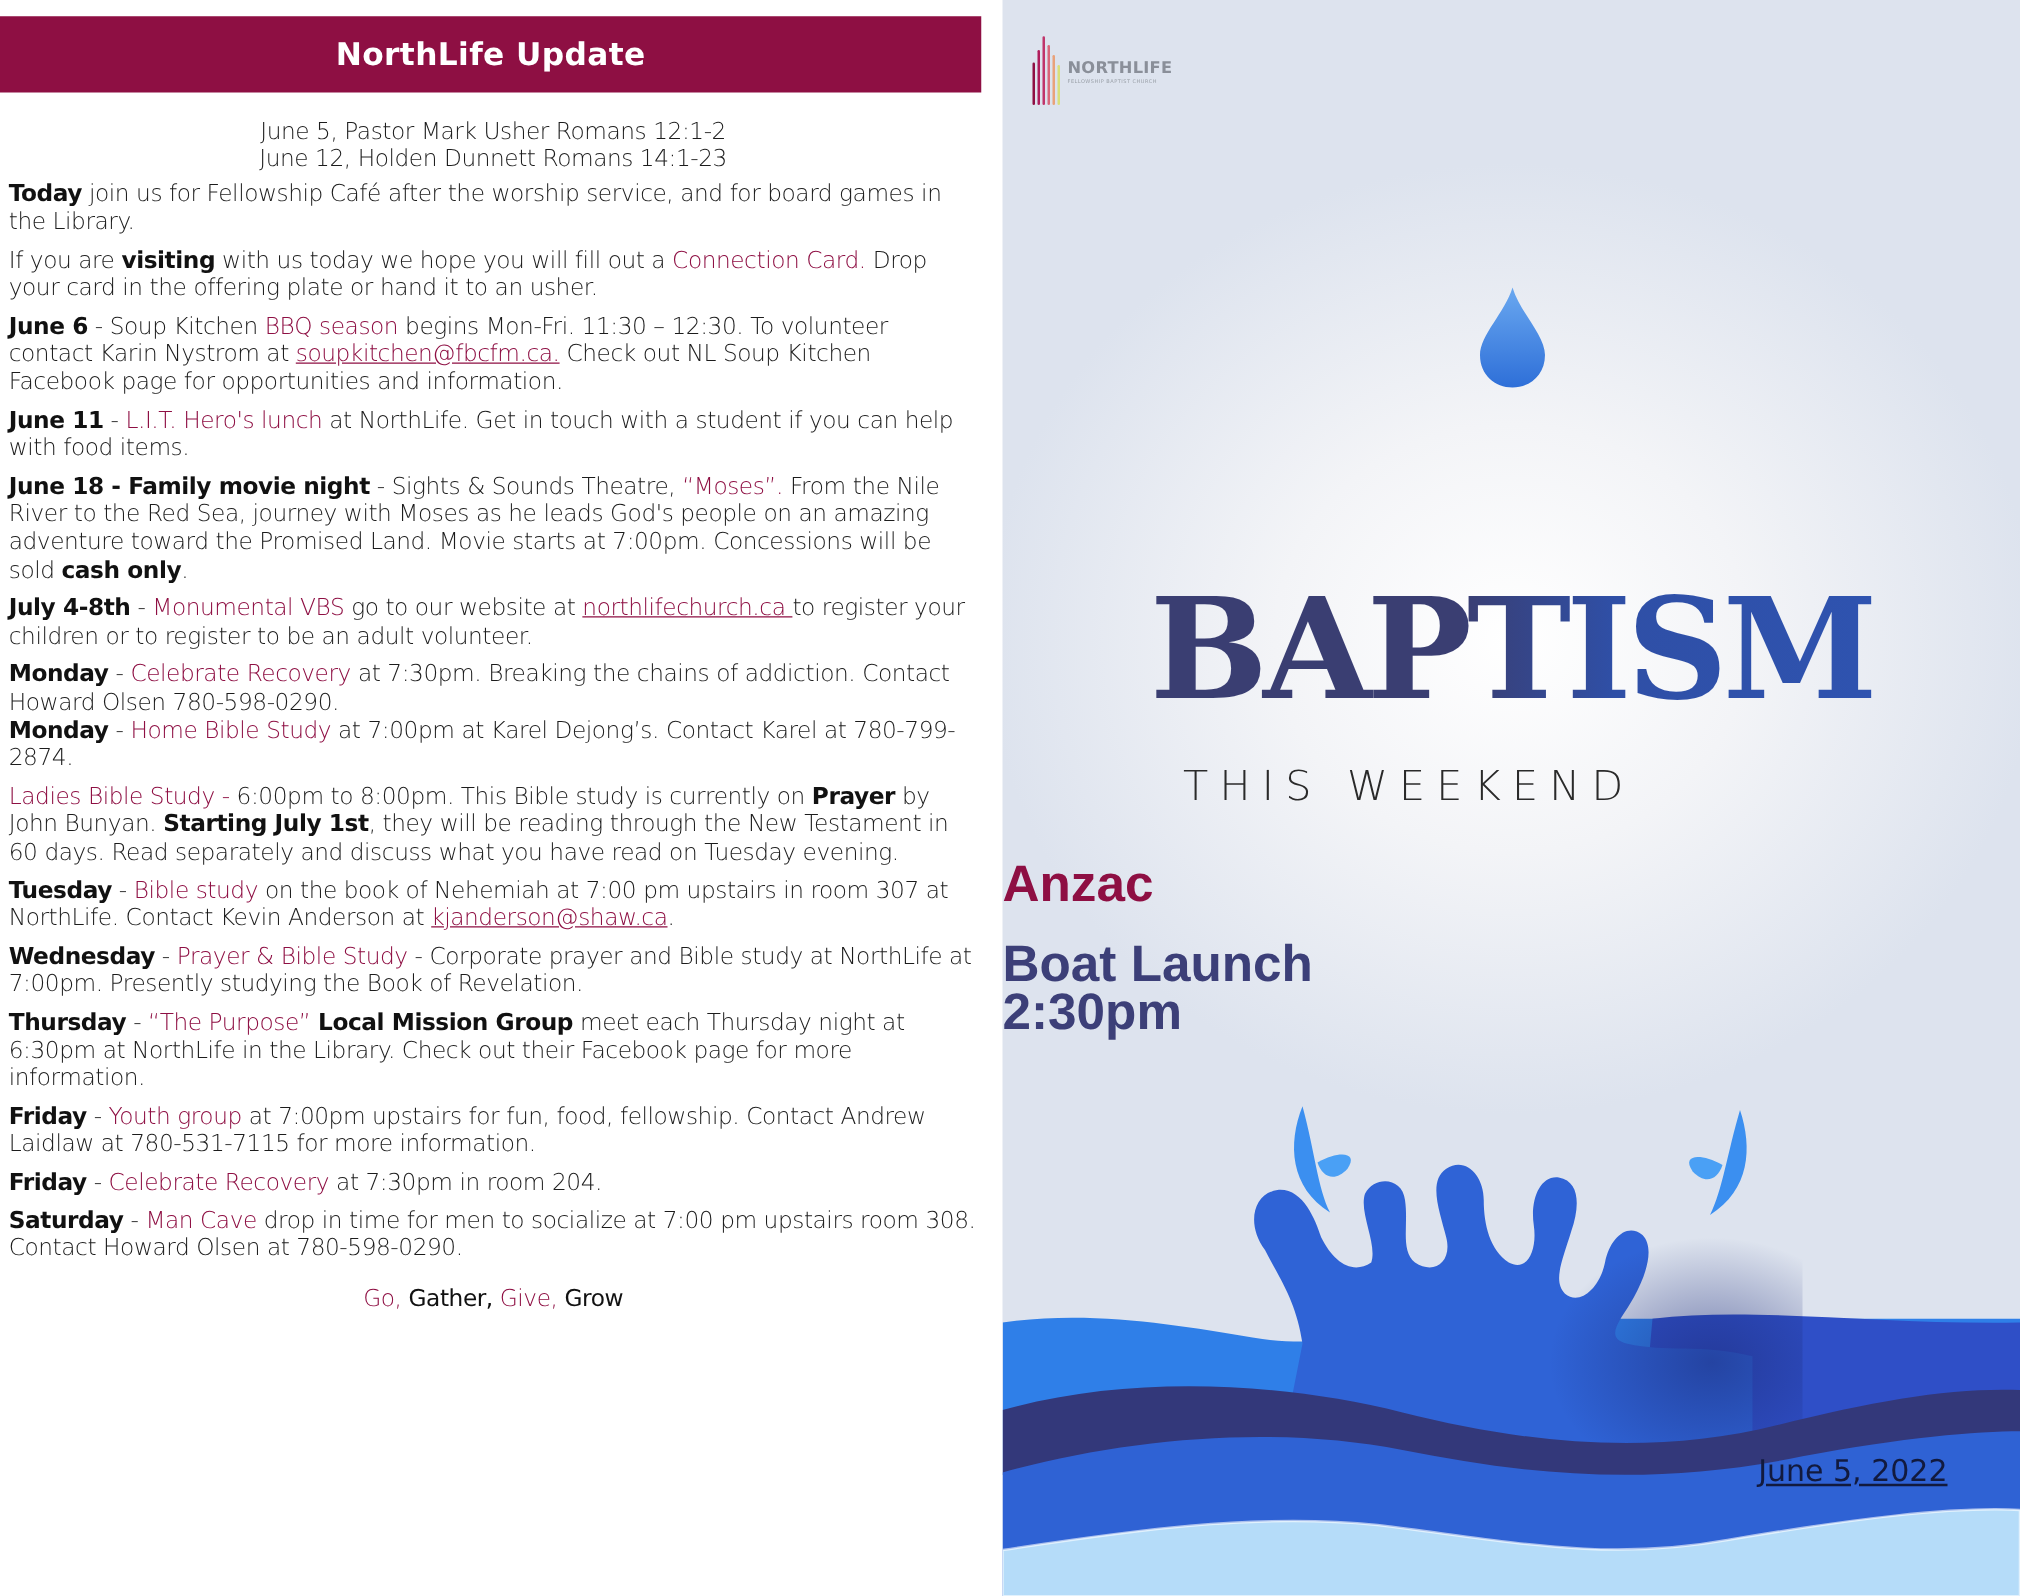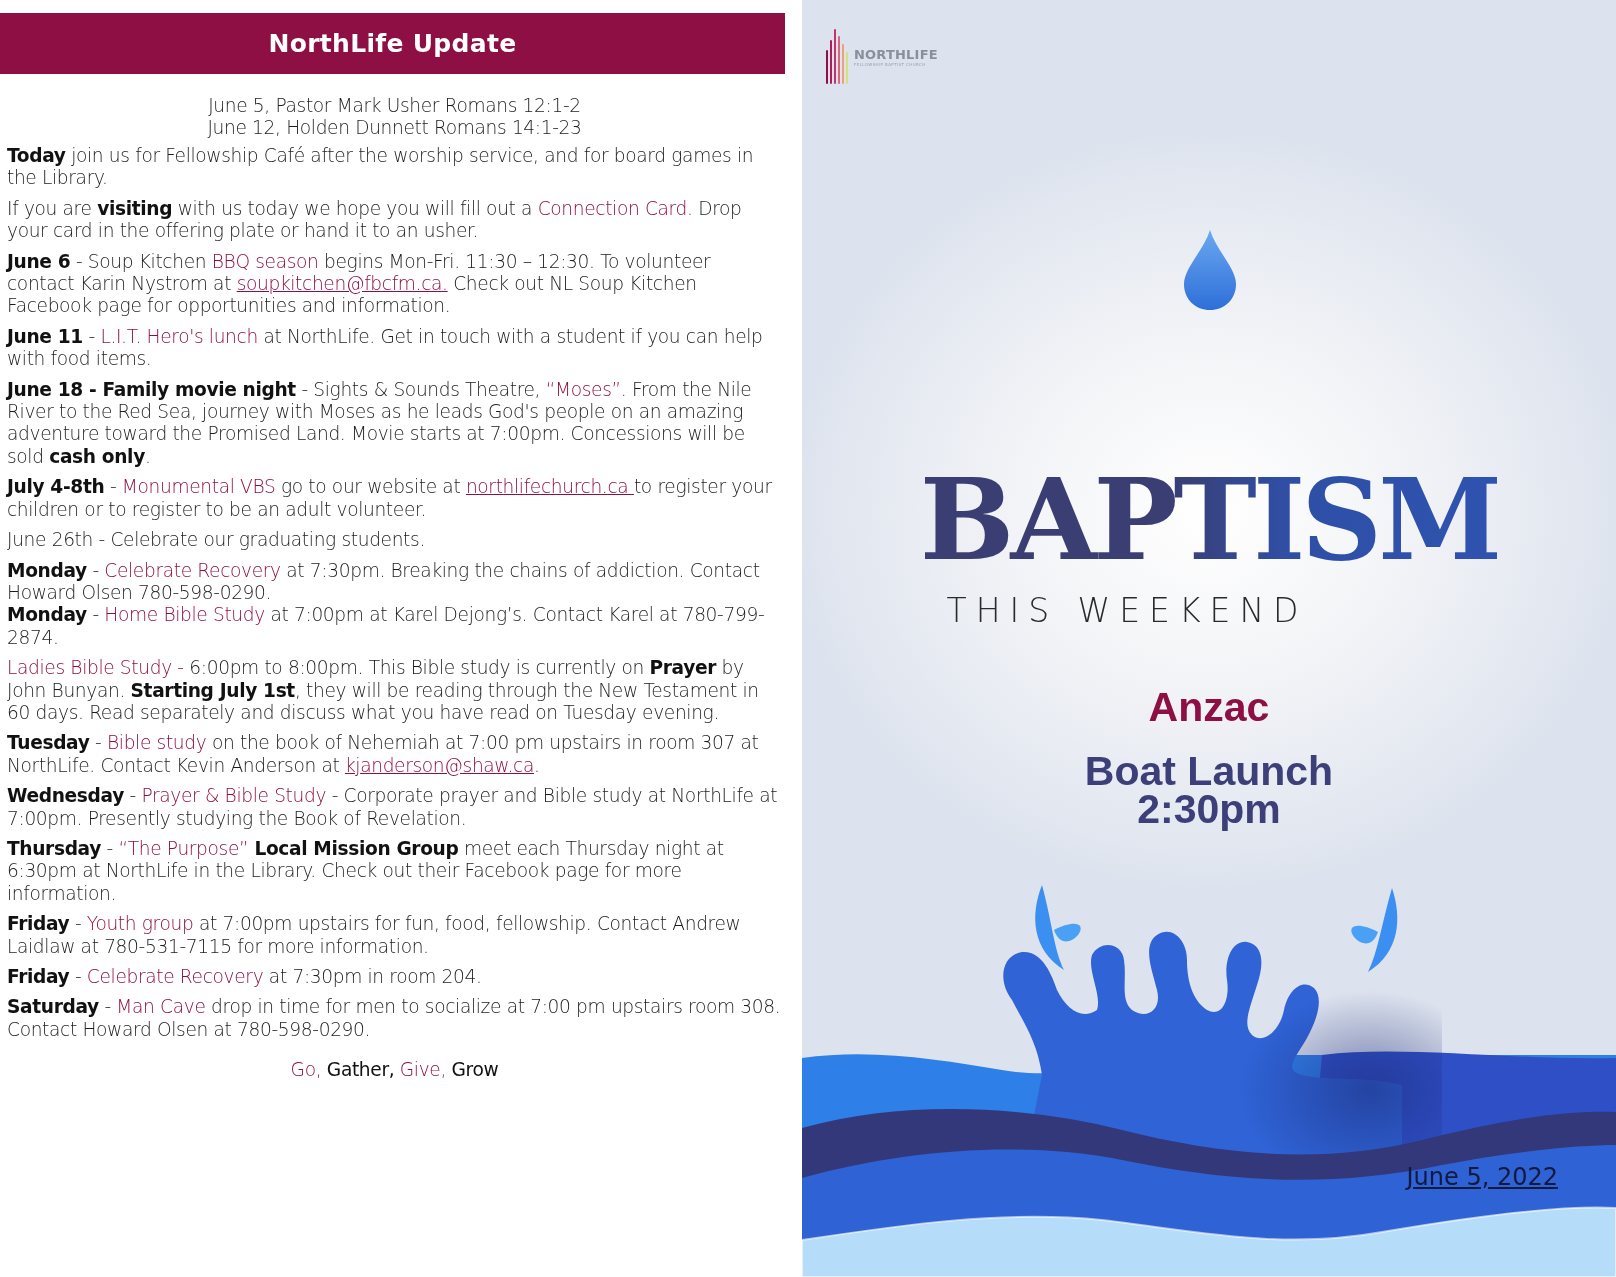--- a/index.html
+++ b/index.html
@@ -43,24 +43,24 @@
 
   .drop { position:absolute; left:376px; top:228px; width:64px; height:84px; }
   .title {
     position:absolute; left:0; top:460px; width:814px; text-align:center;
     font-family:"DejaVu Serif", serif; font-weight:700; font-size:112px; letter-spacing:-4px;
     line-height:120px;
     background:linear-gradient(90deg,#3a3e72 0%, #3a3e72 45%, #2f4fa6 60%, #2e55b5 100%);
     -webkit-background-clip:text; background-clip:text; color:transparent;
   }
   .subtitle {
-    position:absolute; left:0; top:591px; width:650px; text-align:center;
+    position:absolute; left:0; top:609px; width:650px; text-align:center;
     font-family:"DejaVu Sans", sans-serif; font-size:33px; letter-spacing:9px; color:#2a2a2a; font-weight:300;
   }
-  .event { position:absolute; left:0; width:814px; text-align:center;
+  .event { position:absolute; left:0; width:814px; text-align:left;
     font-family:"Liberation Sans", sans-serif; font-weight:700; font-size:41px; line-height:50px; }
   .event.loc { top:682px; color:#8e0f43; }
   .event.what { top:746px; color:#3c3f78; }
   .event.time { top:784px; color:#3c3f78; }
   .waves { position:absolute; left:0; top:860px; width:814px; height:417px; }
   .date {
     position:absolute; right:58px; top:1163px;
     font-family:"DejaVu Sans", sans-serif; font-size:24px; color:#121a3e;text-decoration:underline;
   }
 </style>
@@ -83,21 +83,20 @@
     <p class="para"><span>If you are </span><span class="b">visiting</span><span> with us today we hope you will fill out a </span><span class="hl">Connection Card.</span><span>  Drop your card in the offering plate or hand it to an usher.</span></p>
 
     <p class="para"><span class="b">June 6</span><span> - Soup Kitchen </span><span class="hl">BBQ season</span><span> begins Mon-Fri. 11:30 – 12:30.  To volunteer contact Karin Nystrom at </span><a class="lnk">soupkitchen@fbcfm.ca.</a><span>  Check out NL Soup Kitchen Facebook page for opportunities and information.</span></p>
 
     <p class="para"><span class="b">June 11</span><span> - </span><span class="hl">L.I.T. Hero's lunch</span><span> at NorthLife.  Get in touch with a student if you can help with food items.</span></p>
 
     <p class="para"><span class="b">June 18 - Family movie night</span><span> - Sights &amp; Sounds Theatre, </span><span class="hl">“Moses”.</span><span>  From the Nile River to the Red Sea, journey with Moses as he leads God's people on an amazing adventure toward the Promised Land. Movie starts at 7:00pm.  Concessions will be sold </span><span class="b">cash only</span><span>.</span></p>
 
     <p class="para"><span class="b">July 4-8th</span><span> - </span><span class="hl">Monumental VBS</span><span> go to our website at </span><a class="lnk">northlifechurch.ca </a><span>to register your children or to register to be an adult volunteer.</span></p>
 
-    <p class="para">June 26th  - Celebrate our graduating students.</p>
 
     <p class="para tight"><span class="b">Monday</span><span> - </span><span class="hl">Celebrate Recovery</span><span> at 7:30pm.  Breaking the chains of addiction. Contact Howard Olsen 780-598-0290.</span></p>
     <p class="para"><span class="b">Monday</span><span> - </span><span class="hl">Home Bible Study</span><span> at 7:00pm at Karel Dejong’s. Contact Karel at 780-799-2874.</span></p>
 
     <p class="para"><span class="hl">Ladies Bible Study -</span><span> 6:00pm to 8:00pm.  This Bible study is currently on </span><span class="b">Prayer</span><span> by John Bunyan.  </span><span class="b">Starting July 1st</span><span>, they will be reading through the New Testament in 60 days.  Read separately and discuss what you have read on Tuesday evening.</span></p>
 
     <p class="para"><span class="b">Tuesday</span><span> - </span><span class="hl">Bible study</span><span> on the book of Nehemiah at 7:00 pm upstairs in room 307 at NorthLife.  Contact Kevin Anderson at </span><a class="lnk">kjanderson@shaw.ca</a><span>.</span></p>
 
     <p class="para"><span class="b">Wednesday</span><span> -  </span><span class="hl">Prayer &amp; Bible Study</span><span> - Corporate prayer and Bible study at NorthLife at 7:00pm. Presently studying  the Book of Revelation.</span></p>
 

